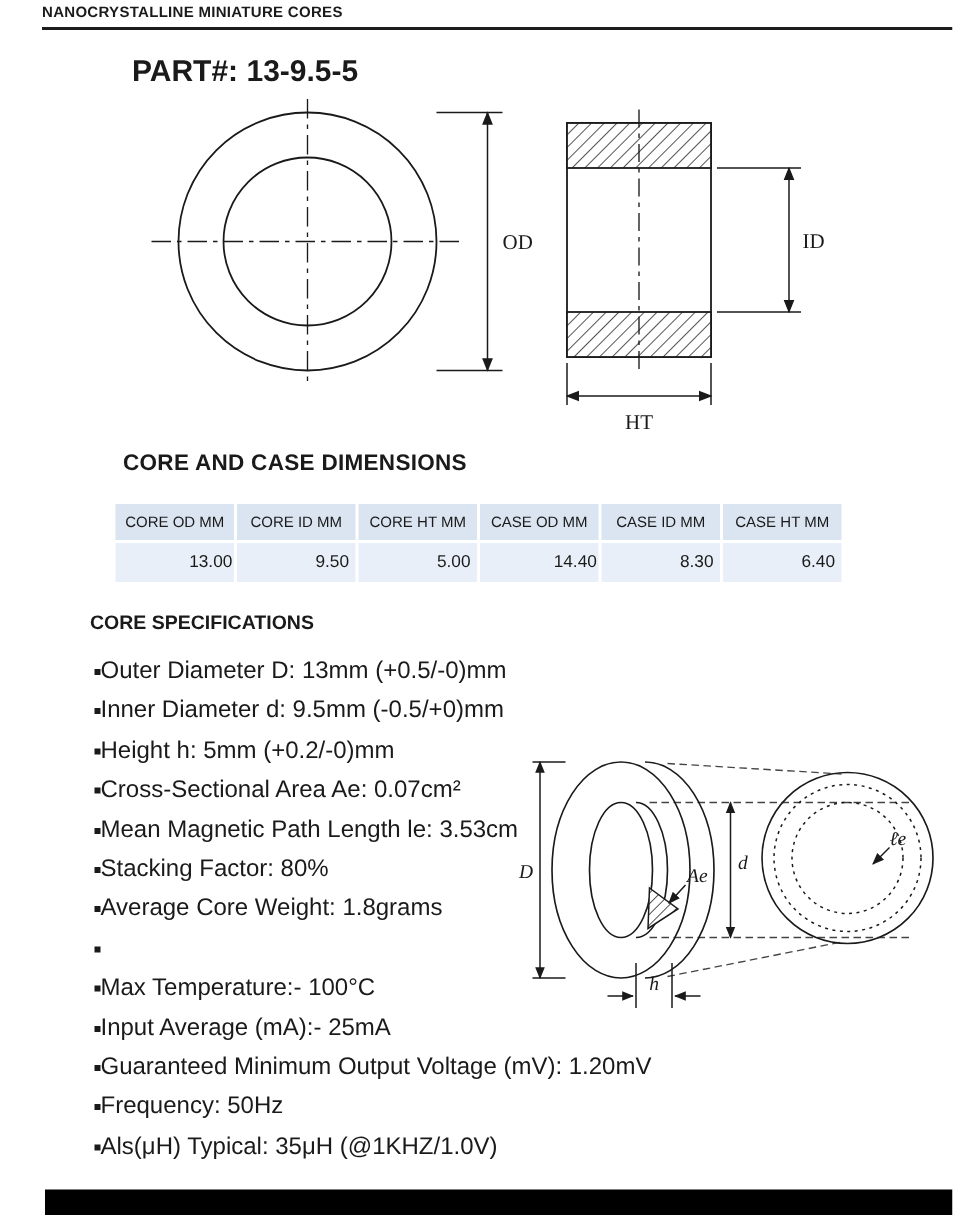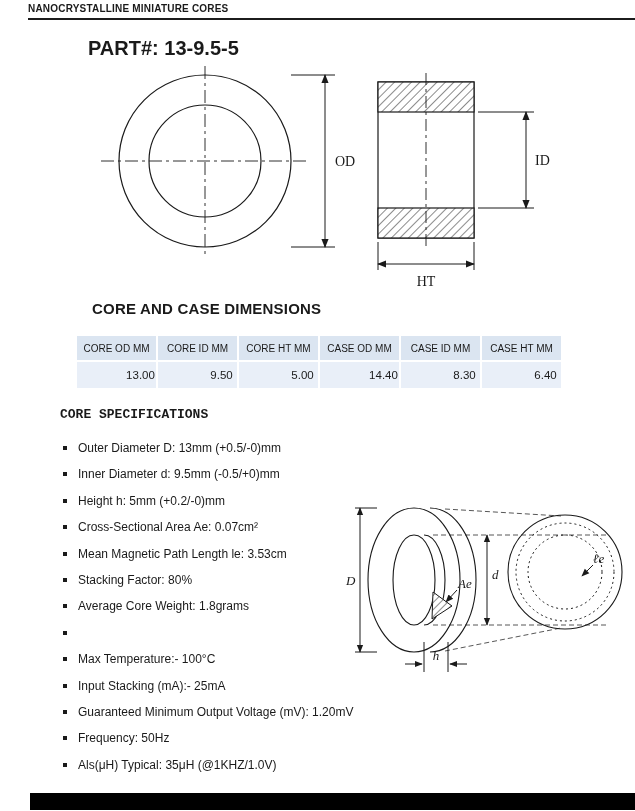--- a/index.html
+++ b/index.html
@@ -12,40 +12,40 @@
     position:absolute; left:28px; top:3px; right:0;
     border-bottom:2px solid #1c1c1c; padding-bottom:4px;
   }
   .title { font-size:10px; font-weight:bold; letter-spacing:.2px; }
   .part  { position:absolute; left:88px; top:37px; font-size:20px; font-weight:bold; }
 
   .front-svg  { position:absolute; left:95px;  top:63px; }
   .side-svg   { position:absolute; left:372px; top:70px; }
   .toroid-svg { position:absolute; left:345px; top:492px; }
 
-  .dims-heading { position:absolute; left:82px; top:300px; font-size:15px; font-weight:bold; letter-spacing:.2px;margin-left:10px; }
+  .dims-heading { position:absolute; left:82px; top:300px; font-size:15px; font-weight:bold; letter-spacing:.2px; }
   .dims-table {
     position:absolute; left:75px; top:334px;
     border-collapse:separate; border-spacing:2px;
   }
   .dims-table th {
     background:var(--table-header-bg,#dbe5f1);
     font-size:10px; font-weight:normal; width:79px; height:24px;
     text-align:center; vertical-align:middle; white-space:nowrap;margin-left:23px;
   }
   .dims-table td {
     background:var(--table-row-bg,#e9eff8);
     font-size:11.5px; height:26px; text-align:center; vertical-align:middle;padding-left:48px;
   }
 
-  .specs-heading { position:absolute; left:60px; top:407px; font-size:13px; font-weight:bold;font-family:Liberation Mono, monospace; }
+  .specs-heading { position:absolute; left:60px; top:407px; font-size:13px; font-weight:bold; }
   .spec-list { position:absolute; left:63px; top:440px; list-style:none; width:560px; }
   .spec-list li {
-    display:flex; align-items:center; gap:11px;
-    height:16px; margin-bottom:10.4px; font-size:12px; white-space:nowrap;
+    display:flex; align-items:center; gap:0;
+    height:16px; margin-bottom:10.4px; font-size:16px; white-space:nowrap;
   }
   .bullet { width:4px; height:4px; background:#1a1a1a; flex:0 0 auto; }
 
   .footer-bar {
     position:absolute; left:30px; right:0; top:793px; height:17px;
     background:var(--footer-bg,#000);
   }
 
   svg text { font-family:"Liberation Serif", serif; font-size:14px; fill:#1a1a1a; }
   svg text.lbl-i { font-style:italic; font-size:13px; }
@@ -169,21 +169,21 @@
     </li>
   <li>
       <span class="bullet"></span>
     </li>
   <li>
       <span class="bullet"></span>
       <span>Max Temperature:- 100°C</span>
     </li>
   <li>
       <span class="bullet"></span>
-      <span>Input Stacking (mA):- 25mA</span>
+      <span>Input Average (mA):- 25mA</span>
     </li>
   <li>
       <span class="bullet"></span>
       <span>Guaranteed Minimum Output Voltage (mV): 1.20mV</span>
     </li>
   <li>
       <span class="bullet"></span>
       <span>Frequency: 50Hz</span>
     </li>
   <li>

